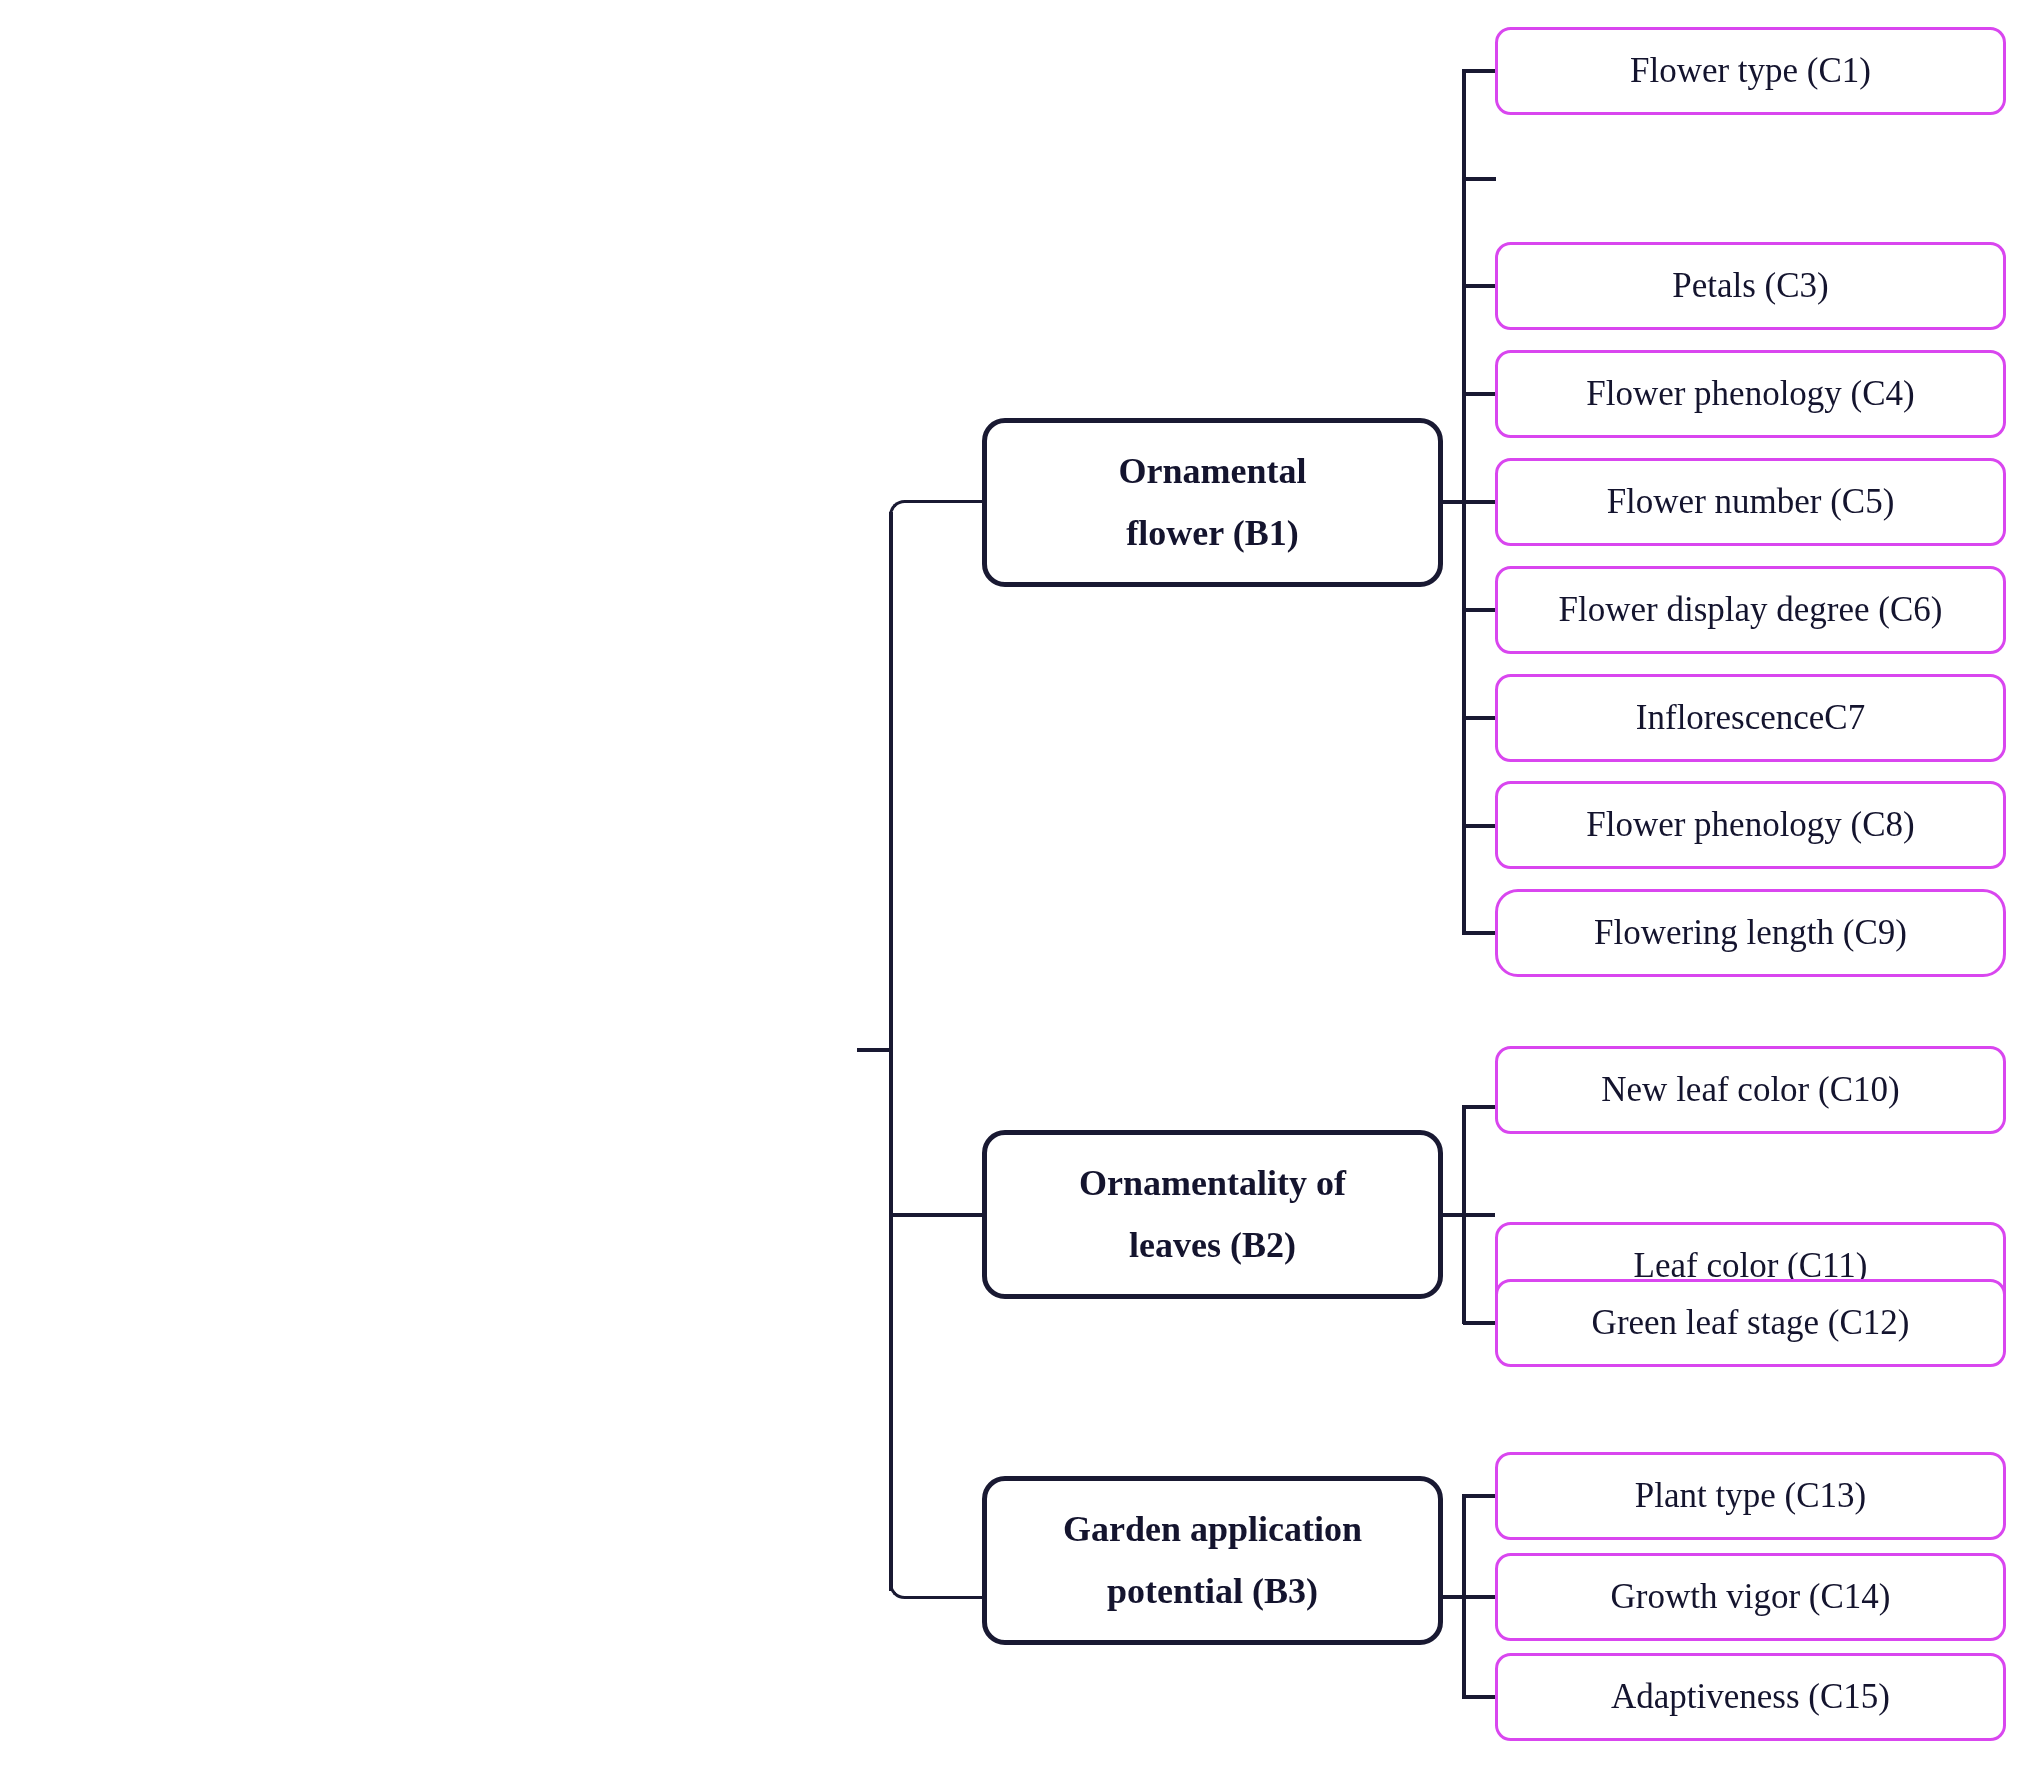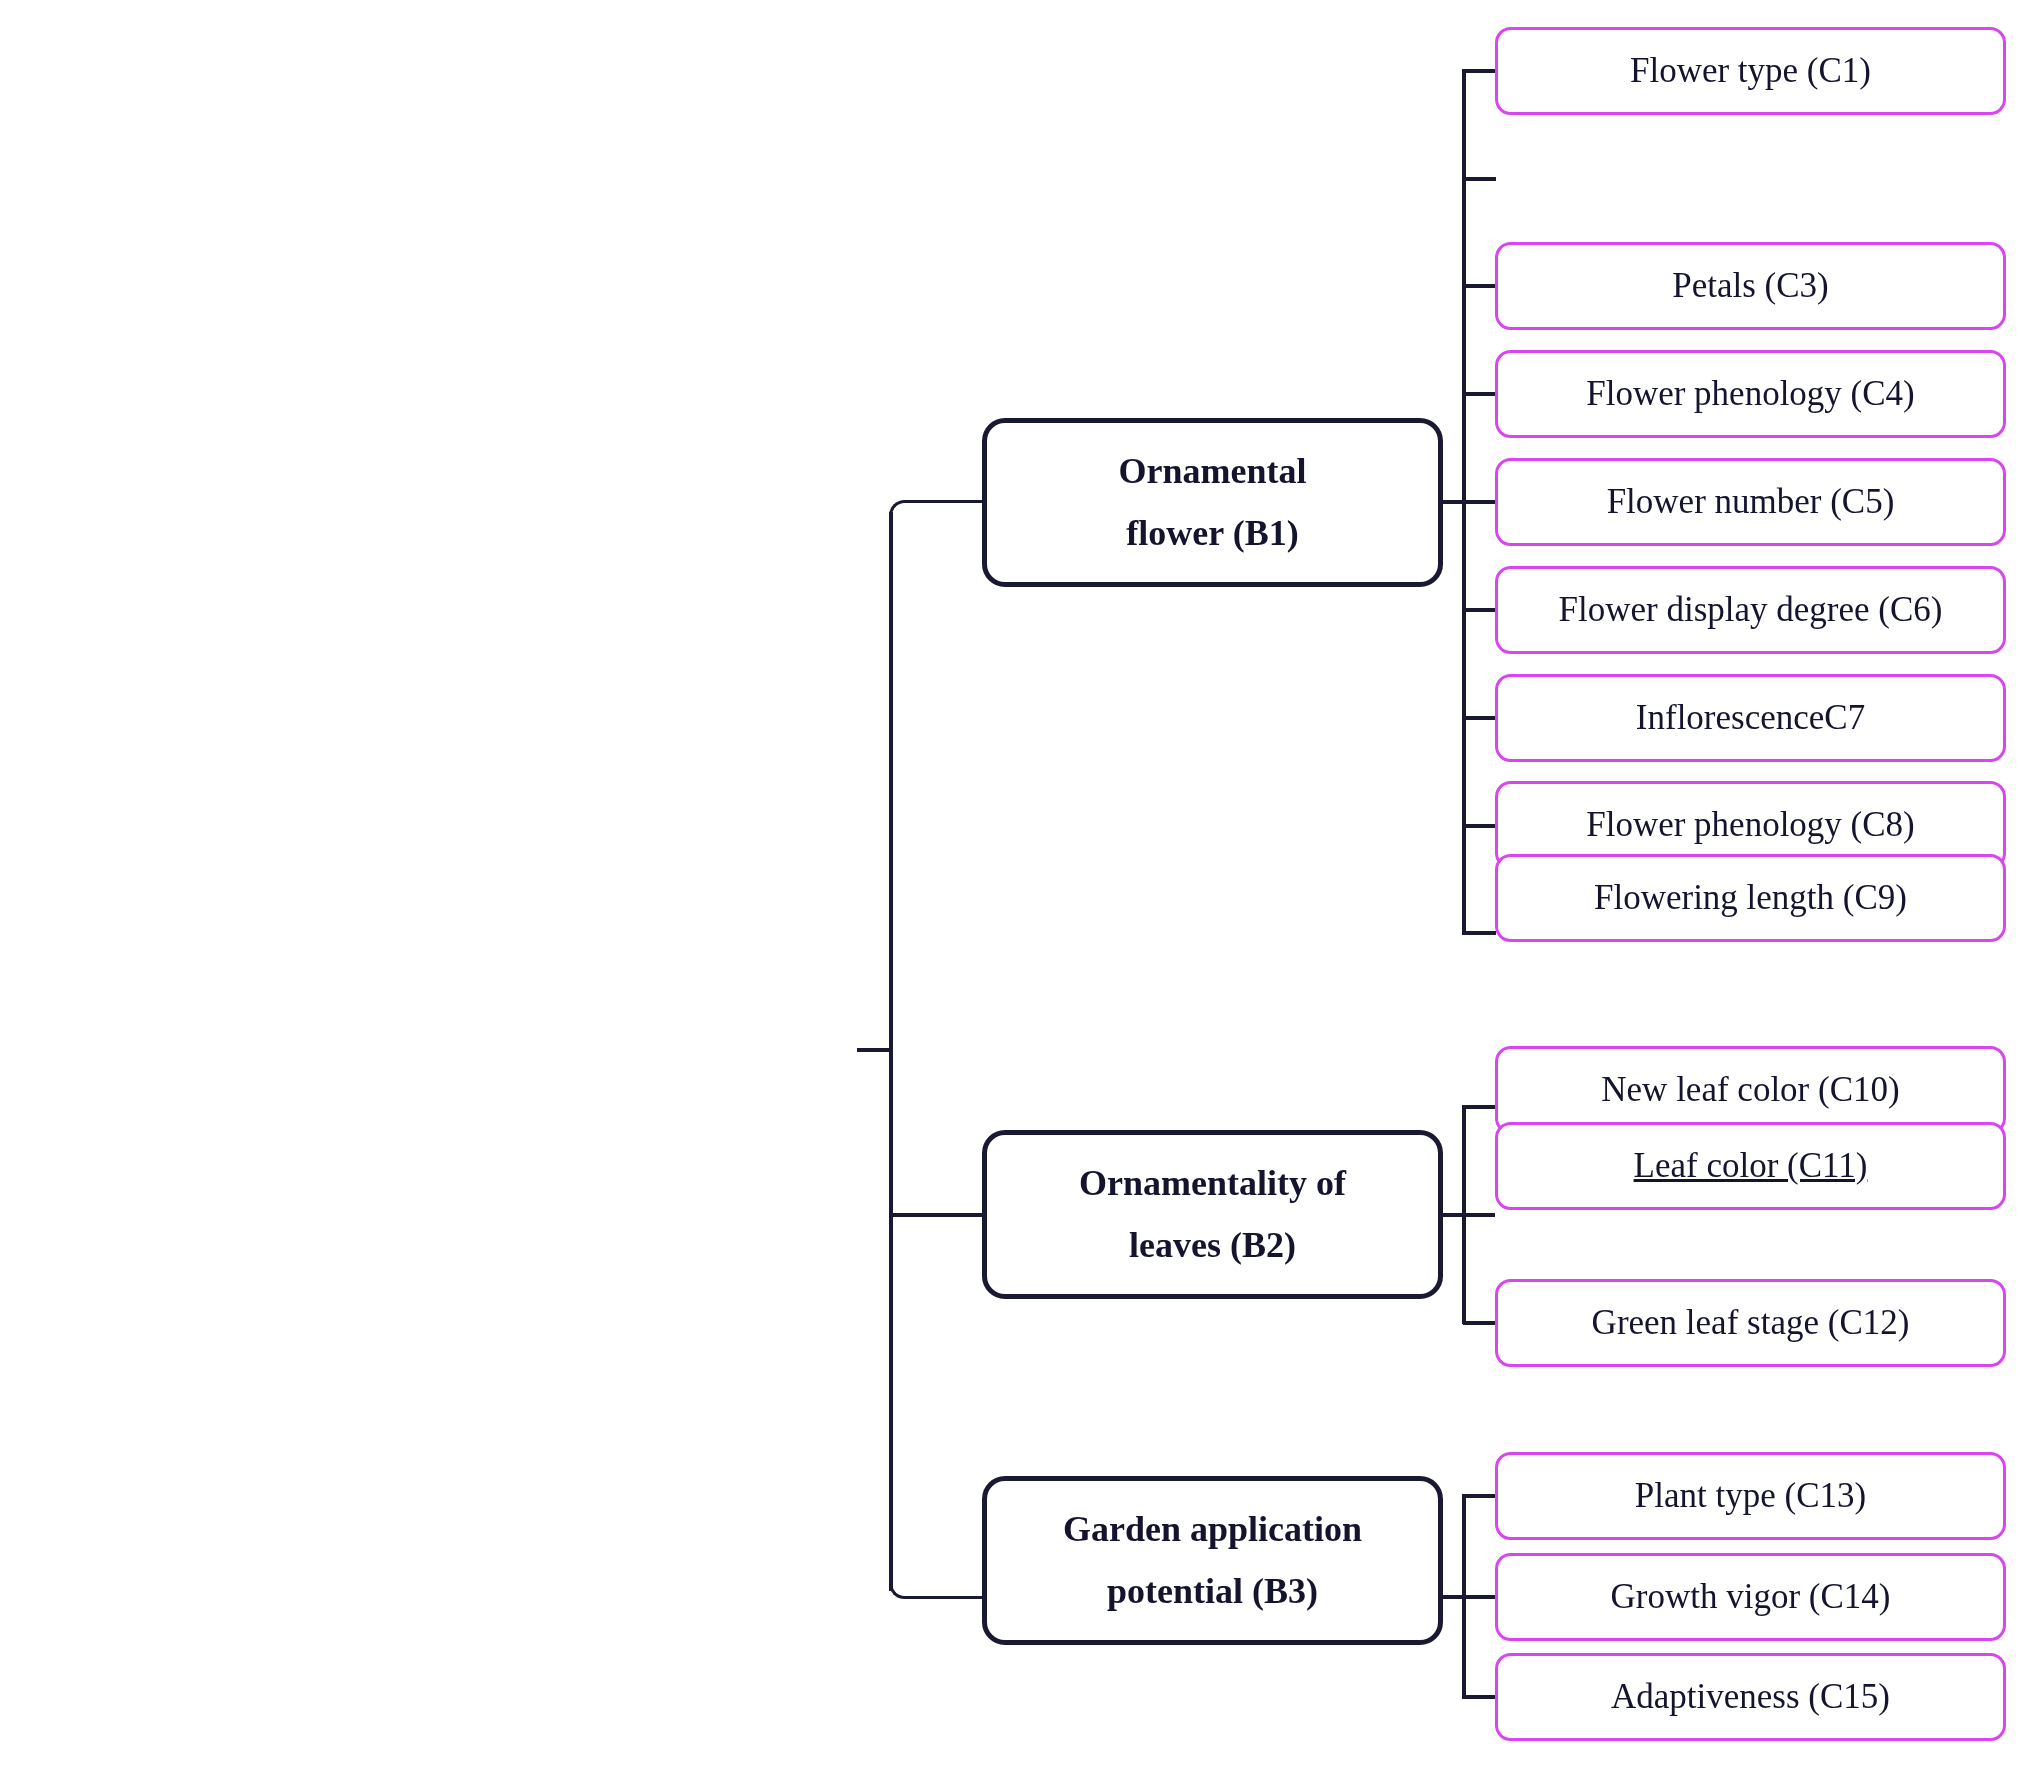--- a/index.html
+++ b/index.html
@@ -113,28 +113,28 @@
     </div>
   <div class="node crit" style="top:566px;">
       <span>Flower display degree (C6)</span>
     </div>
   <div class="node crit" style="top:674px;">
       <span>InflorescenceC7</span>
     </div>
   <div class="node crit" style="top:781px;">
       <span>Flower phenology (C8)</span>
     </div>
-  <div class="node crit" style="top:854px;">
+  <div class="node crit" style="top:889px;border-radius:23px;">
       <span>Flowering length (C9)</span>
     </div>
 
   <div class="node crit" style="top:1046px;">
       <span>New leaf color (C10)</span>
     </div>
-  <div class="node crit" style="top:1122px;text-decoration:underline;">
+  <div class="node crit" style="top:1222px;">
       <span>Leaf color (C11)</span>
     </div>
   <div class="node crit" style="top:1279px;">
       <span>Green leaf stage (C12)</span>
     </div>
 
   <div class="node crit" style="top:1452px;">
       <span>Plant type (C13)</span>
     </div>
   <div class="node crit" style="top:1553px;">

